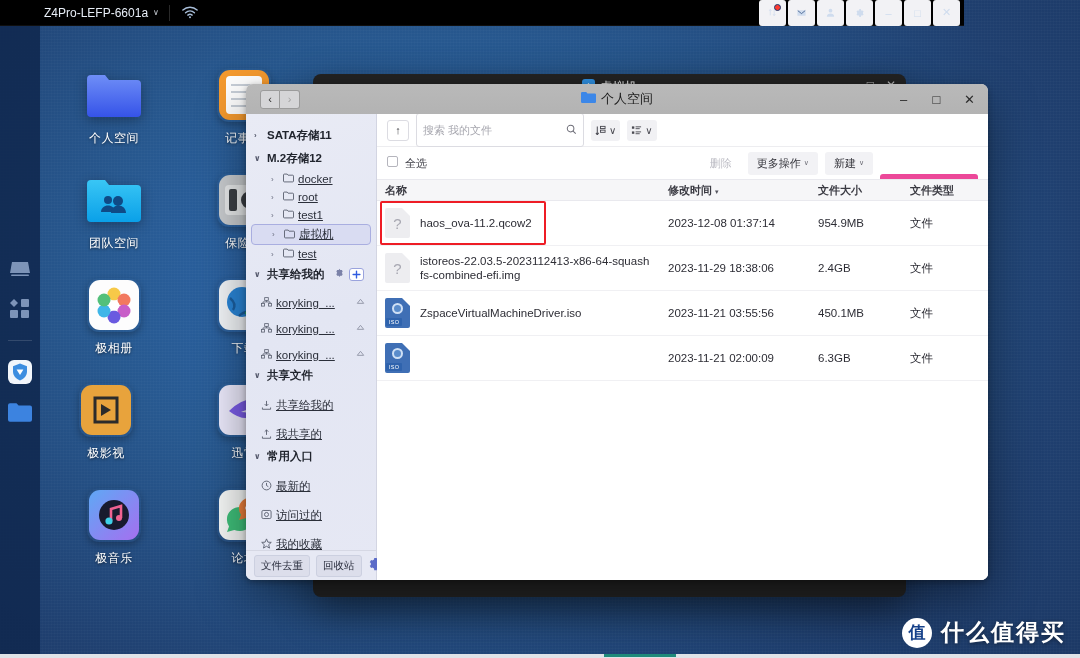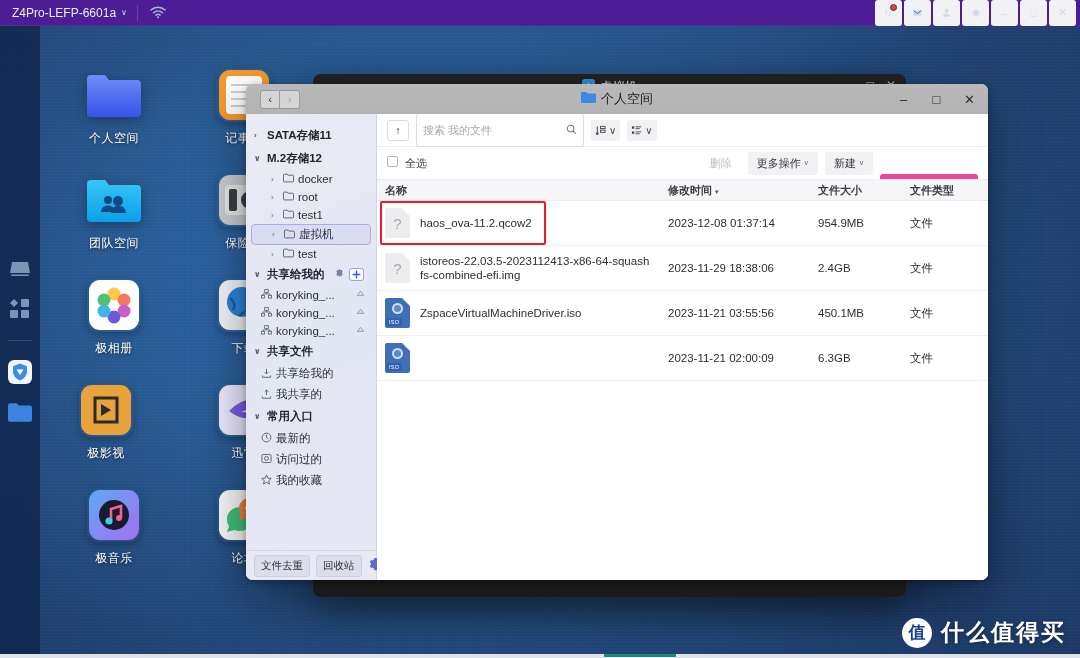--- a/index.html
+++ b/index.html
@@ -19,23 +19,24 @@
   }
   #desktop::after{
     content:""; position:absolute; inset:0;
     background-image:
       repeating-linear-gradient(0deg, rgba(255,255,255,.018) 0 1px, transparent 1px 3px),
       repeating-linear-gradient(90deg, rgba(255,255,255,.014) 0 1px, transparent 1px 3px);
   }
 
   
   #topbar{
-    position:absolute; top:0; left:0; width:1080px; height:26px;
-    background:#4c1d95; display:flex; align-items:center; z-index:60;
+    position:absolute; top:0; left:0; width:964px; height:26px;
+    background:#000000; display:flex; align-items:center; z-index:60;
     border-bottom:1px solid rgba(255,255,255,.06);
+    padding-left:32px;
   }
   #topbar .devname{
     color:#e8eef7; font-size:12px; padding:0 10px 0 12px; line-height:26px;
     display:flex; align-items:center; gap:5px;
   }
   #topbar .devname .chev{font-size:8px; opacity:.85;}
   #topbar .divider{width:1px;height:16px;background:rgba(255,255,255,.16);}
   #topbar .wifi{ padding:0 12px; display:flex; align-items:center; }
   #topbar .spacer{flex:1;}
   #topbar .tray{display:flex; align-items:center; gap:2px; padding-right:4px;}
@@ -136,23 +137,23 @@
   }
   .sbgroup .tw{font-size:8px; color:#53576a; width:9px; display:inline-block;}
   .sbgroup .gactions{margin-left:auto; display:flex; align-items:center; gap:4px; padding-right:6px;}
   .sbitem{
     display:flex; align-items:center; gap:4px;
     font-size:11.5px; color:#2b2f3a; padding:3px 6px 3px 20px; white-space:nowrap;
     border-radius:4px; margin:0 5px;
   }
   .sbitem .tw{font-size:8px;color:#6a6e80; width:8px;}
   .sbitem.sel{ background:#d9dcf2; border:1px solid #a9aee0; padding-top:2px;padding-bottom:2px;}
-  .sbitem .nm{overflow:hidden;text-overflow:ellipsis;}
+  .sbitem .nm{overflow:hidden;text-overflow:ellipsis;text-decoration:underline;}
   .sbitem .tail{margin-left:auto; color:#8d91a4; font-size:9px;}
-  .sbitem.lv2{padding-left:10px;}
+  .sbitem.lv2{padding-left:10px;margin-top:8px;}
   #fm .sbfooter{
     flex:0 0 30px; display:flex; align-items:center; gap:6px;
     padding:0 8px; border-top:1px solid #d6d8e4; background:#e7e9f4;
   }
   .sbtn{
     background:#dcdeeb; border:1px solid #ccd0e0; border-radius:3px;
     font-size:10.5px; color:#2c3040; padding:3px 6px; white-space:nowrap;
   }
 
   

